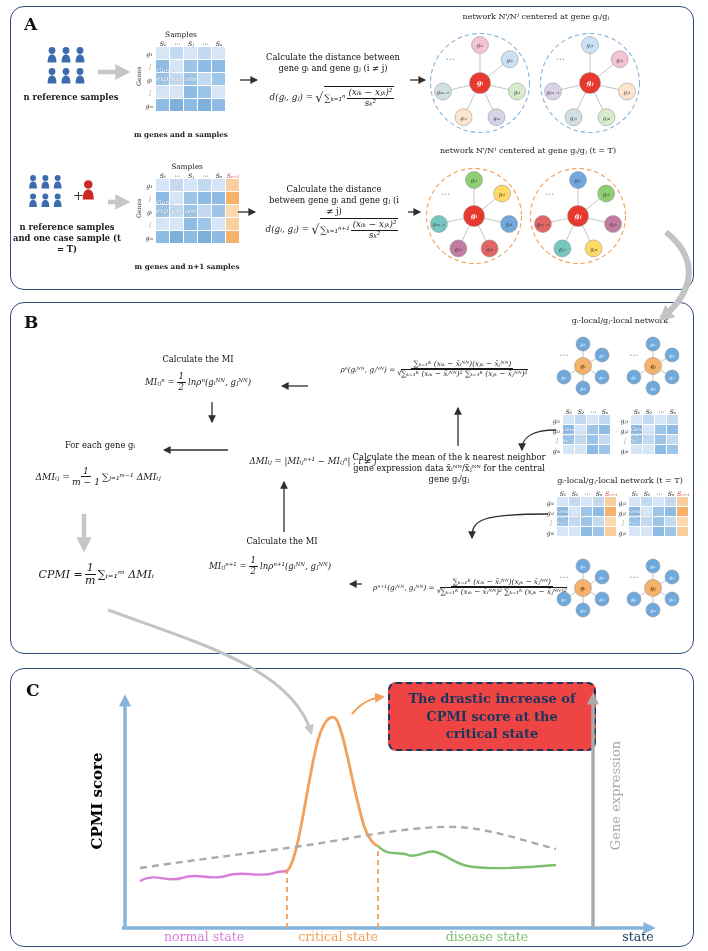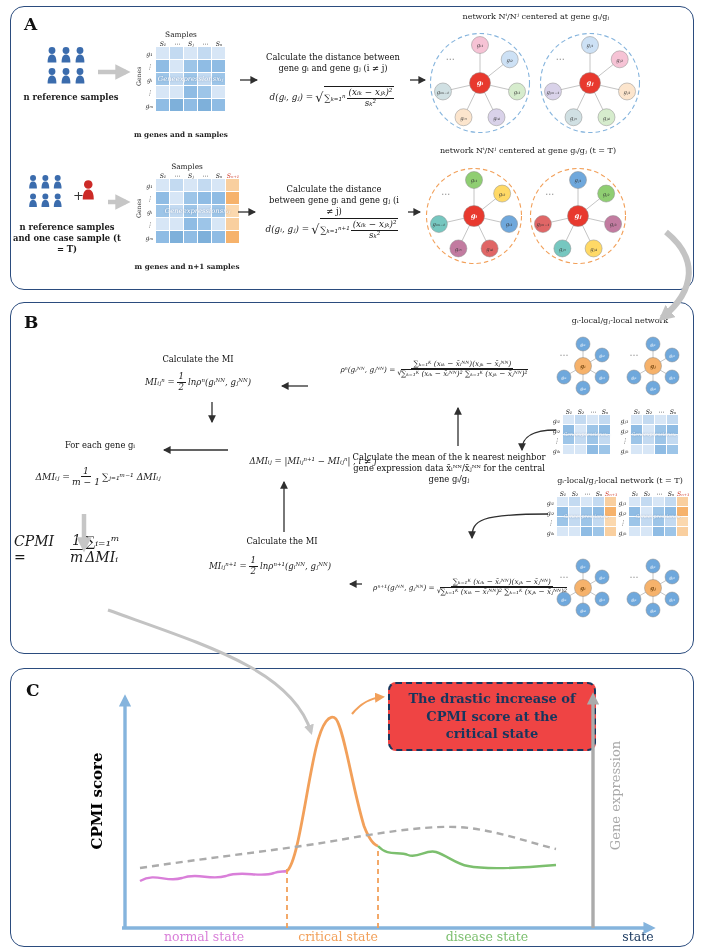--- a/index.html
+++ b/index.html
@@ -28,21 +28,21 @@
   .mx-side{writing-mode:vertical-rl;transform:rotate(180deg);display:flex;align-items:center;
            justify-content:center;font-size:6.2px;width:9px;color:#333;}
   .mx-main{display:flex;flex-direction:column;}
   .mx-head{display:flex;font-size:6.2px;font-style:italic;}
   .mx-head div{text-align:center;}
   .mx-body{display:flex;}
   .mx-rl{display:flex;flex-direction:column;font-size:6.2px;font-style:italic;}
   .mx-rl div{display:flex;align-items:center;justify-content:center;}
   .mx-gridwrap{position:relative;}
   .mx-grid{display:grid;gap:1px;}
-  .mx-ov{position:absolute;inset:0;display:flex;align-items:center;
+  .mx-ov{position:absolute;inset:0;display:flex;flex-direction:column;
          justify-content:center;color:#fff;font-style:italic;line-height:1.18;
          text-shadow:0 0 2px rgba(30,60,110,.45);}
   .mx-caption{text-align:center;font-size:7.2px;font-weight:bold;margin-top:18px;white-space:nowrap;}
   .net{position:absolute;}
   .vlabel{position:absolute;text-align:center;transform:rotate(-90deg);}
   .stage{position:absolute;text-align:center;font-size:12.5px;}
   .annot{position:absolute;border:2px dashed #17365d;border-radius:8px;padding:6px 9px;
          font-weight:bold;font-size:13px;line-height:1.35;text-align:center;background:#ef4444;}
   .overlay{position:absolute;left:0;top:0;pointer-events:none;}
 </style>
@@ -407,21 +407,21 @@
   <div class="step" style="left:52px;top:440px;width:96px;">For each gene gᵢ</div>
   <div class="formula" style="left:24px;top:466px;width:148px;font-size:9.2px;">
     <span>ΔMIᵢⱼ =</span>
     <span class="frac">
         <span class="fnum">1</span>
         <span>m − 1</span>
       </span>
     <span>∑ⱼ₌₁ᵐ⁻¹ ΔMIᵢⱼ</span>
   </div>
 
-  <div class="formula" style="left:14px;top:533px;width:140px;font-size:14px;">
+  <div class="formula" style="left:14px;top:562px;width:140px;font-size:11px;justify-content:flex-end;">
     <span>CPMI =</span>
     <span class="frac">
         <span class="fnum">1</span>
         <span>m</span>
       </span>
     <span>∑ᵢ₌₁ᵐ ΔMIᵢ</span>
   </div>
 
   <div class="step" style="left:230px;top:536px;width:104px;">Calculate the MI</div>
   <div class="formula" style="left:192px;top:556px;width:156px;font-size:8.6px;">

